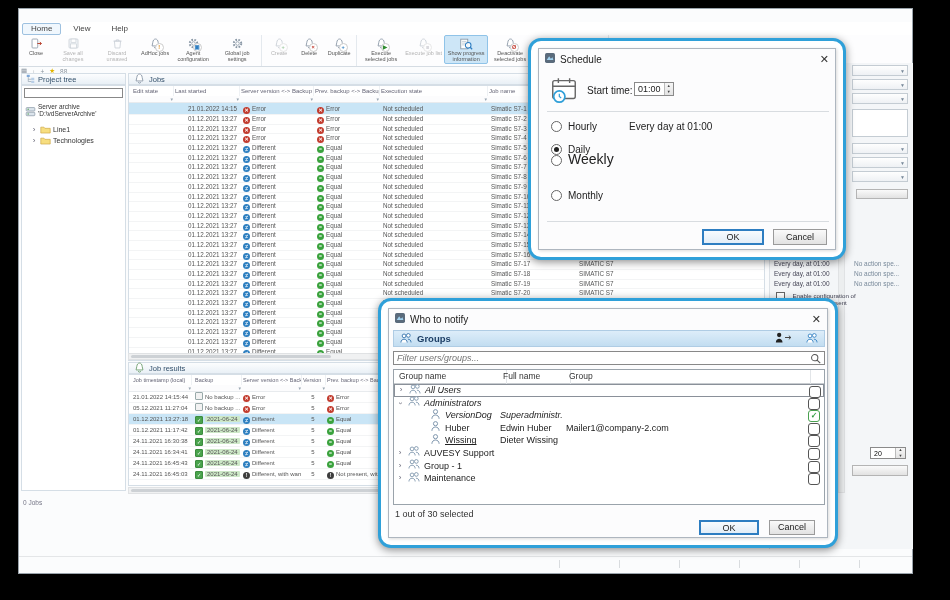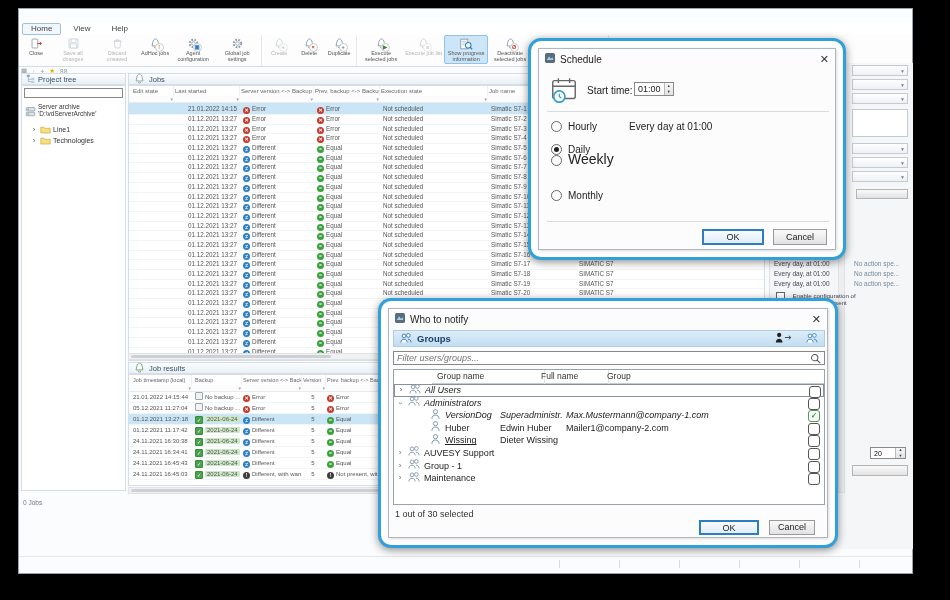--- a/index.html
+++ b/index.html
@@ -84,21 +84,21 @@
   .spin .arr{display:flex;flex-direction:column;width:9px;height:100%;border-left:1px solid #bbb;
              background:linear-gradient(#f6f6f6,#e3e3e3);font-size:4px;line-height:6px;color:#444;
              text-align:center;justify-content:center;}
   .band{position:absolute;background:linear-gradient(#ddedf9,#c2ddf1);border:1px solid #afccе4;
         border:1px solid #afcce4;display:flex;align-items:center;gap:4px;padding:0 5px;height:17px;
         font-size:9.5px;font-weight:bold;color:#1d3f66;box-sizing:border-box;}
   .finput{position:absolute;border:1px solid #888;background:#fff;box-sizing:border-box;}
   .finput input{border:0;outline:0;width:100%;height:100%;font-size:9px;font-style:italic;
                 color:#555;padding:0 3px;box-sizing:border-box;font-family:"Liberation Sans",sans-serif;background:transparent;}
   .ntable{position:absolute;border:1px solid #9aa3ab;background:#fff;box-sizing:border-box;overflow:hidden;}
-  .nhead{position:relative;height:13px;border-bottom:1px solid #c8ccd0;font-size:8.5px;color:#333;margin-left:38px;}
+  .nhead{position:relative;height:13px;border-bottom:1px solid #c8ccd0;font-size:8.5px;color:#333;}
   .nhead .c{padding:1px 3px;border-right:1px solid #e2e5e8;}
   .nrow{position:relative;height:12.6px;line-height:12.6px;font-size:9px;color:#222;}
   .nrow.boxed{border:1px solid #8a9099;box-sizing:border-box;}
   .namecell{position:absolute;left:2px;display:flex;align-items:center;gap:3px;height:100%;}
   .expander{width:8px;font-size:8px;color:#667;text-align:center;display:inline-block;}
   .chk{position:absolute;left:414px;top:1px;width:10px;height:10px;border:1.6px solid #555;
        border-radius:3px;background:#fff;box-sizing:content-box;font-size:8px;line-height:10px;
        text-align:center;color:#2f9c3f;font-weight:bold;}
   .chk.on{border-color:#49a04f;}
   .it{font-style:italic;}
@@ -798,21 +798,20 @@
             <div class="nrow">
               <span class="namecell" style="left:24px;">
                 <span class="expander"></span>
                 <span><svg width="13" height="12" viewBox="0 0 16 15">
                     <circle cx="8" cy="4.6" r="2.6" fill="#fff" stroke="#7a92aa" stroke-width="1.2"></circle>
                     <path d="M3.5 13.5C3.5 10.5 5.5 8.8 8 8.8s4.5 1.7 4.5 4.7" fill="#fff" stroke="#7a92aa" stroke-width="1.2"></path>
                   </svg></span>
                 <span class="it">VersionDog</span>
               </span>
     <span class="c it" style="left:106px;width:62px;top:0;height:100%;">Superadministr...</span>
-    <span class="c it" style="left:172px;width:236px;top:0;height:100%;">Max.Mustermann@company-1.com</span>
     <span class="chk on">✓</span>
             </div>
             <div class="nrow">
               <span class="namecell" style="left:24px;">
                 <span class="expander"></span>
                 <span><svg width="13" height="12" viewBox="0 0 16 15">
                     <circle cx="8" cy="4.6" r="2.6" fill="#fff" stroke="#7a92aa" stroke-width="1.2"></circle>
                     <path d="M3.5 13.5C3.5 10.5 5.5 8.8 8 8.8s4.5 1.7 4.5 4.7" fill="#fff" stroke="#7a92aa" stroke-width="1.2"></path>
                   </svg></span>
                 <span class="">Huber</span>

